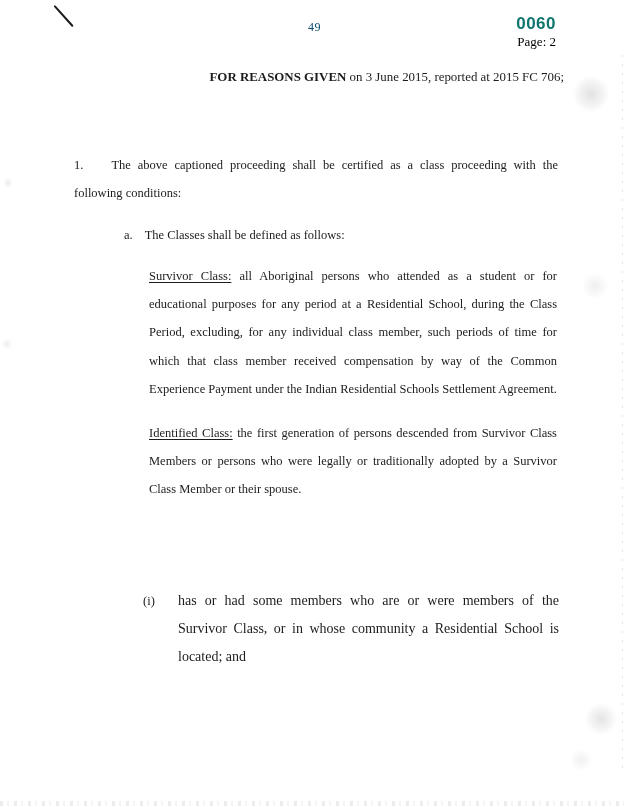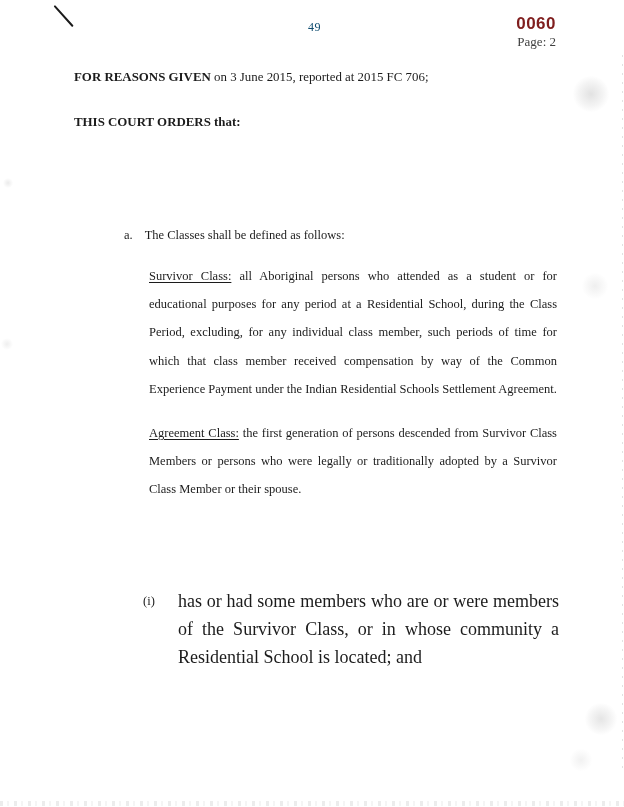--- a/index.html
+++ b/index.html
@@ -17,31 +17,31 @@
 
   
   .page-num {
     top: 20px; left: 308px;
     font-family: Liberation Serif, serif;
     font-size: 12px; color: #0c4a6e; letter-spacing: 0.5px;
   }
   .stamp { top: 15px; right: 68px; text-align: right; }
   .stamp-num {
     font-family: "Liberation Sans", sans-serif;
-    font-weight: bold; font-size: 17px; color: #7f1d1d;
+    font-weight: bold; font-size: 17px; color: #0f766e;
     letter-spacing: 0.5px; line-height: 18px;
   }
   .stamp-page {
-    font-size: 13px; color: #404040; line-height: 16px; margin-top: 1px;
+    font-size: 13px; color: #000000; line-height: 16px; margin-top: 1px;
   }
 
   
   .line { font-size: 12.9px; line-height: 16px; }
   .b { font-weight: bold; }
-  .reasons { top: 69px; left: 74px; width: 490px; }
+  .reasons { top: 69px; left: 74px; width: 490px; text-align: right; }
   .orders  { top: 114px; left: 74px; width: 490px; }
 
   .para { font-size: 12.5px; line-height: 28.2px; text-align: justify; }
   .item1 { top: 151px; left: 74px; width: 484px; }
   .tab-1 { display: inline-block; width: 28px; }
   .tab-a { display: inline-block; width: 12px; }
 
   .item-a { top: 221px; left: 124px; width: 440px; font-size: 12.5px; line-height: 28.2px; }
 
   .def { left: 149px; width: 408px; }
@@ -50,21 +50,21 @@
   .def-band       { top: 517px; }
   .term { text-decoration: underline; text-underline-offset: 2px; margin-top: 40px; }
 
   .sub { left: 143px; width: 416px; }
   .sub-i  { top: 587px; }
   .sub-ii { top: 657px; }
   .sub-label {
     position: absolute; left: 0; top: 0;
     font-size: 12.5px; line-height: 28.2px;
   }
-  .sub-text { margin-left: 35px; font-size: 18px; line-height: 28.2px; text-align: justify; }
+  .sub-text { margin-left: 35px; font-size: 14px; line-height: 28.2px; text-align: justify; }
 
   
   .corner-slash {
     top: 5px; left: 55px; width: 28px; height: 2.4px;
     background: #1b1b1b; border-radius: 1px;
     transform: rotate(48deg); transform-origin: left top;
   }
   .smudge { border-radius: 50%; pointer-events: none; }
   .sm1 { top: 76px;  left: 572px; width: 38px; height: 36px;
          background: radial-gradient(circle, rgba(110,110,110,0.20) 0%, rgba(110,110,110,0.08) 45%, transparent 70%); }
@@ -115,33 +115,35 @@
   <div class="abs page-num">49</div>
   <div class="abs stamp">
     <div class="stamp-num">0060</div>
     <div class="stamp-page">Page: 2</div>
   </div>
 
   <div class="abs line reasons">
     <span class="b">FOR REASONS GIVEN</span><span> on 3 June 2015, reported at 2015 FC 706;</span>
   </div>
 
-  <div class="abs line orders b">THIS COURT ORDERS that:</div>
 
+  <div class="abs para item1">
+    <span>1.</span><span class="tab-1"></span><span>The above captioned proceeding shall be certified as a class proceeding with the following conditions:</span>
+  </div>
 
   <div class="abs item-a">
     <span>a.</span><span class="tab-a"></span><span>The Classes shall be defined as follows:</span>
   </div>
 
   <div class="abs para def def-survivor">
     <span class="term">Survivor Class:</span><span> all Aboriginal persons who attended as a student or for educational purposes for any period at a Residential School, during the Class Period, excluding, for any individual class member, such periods of time for which that class member received compensation by way of the Common Experience Payment under the Indian Residential Schools Settlement Agreement.</span>
   </div>
 
   <div class="abs para def def-descendant">
-    <span class="term">Agreement Class:</span><span> the first generation of persons descended from Survivor Class Members or persons who were legally or traditionally adopted by a Survivor Class Member or their spouse.</span>
+    <span class="term">Identified Class:</span><span> the first generation of persons descended from Survivor Class Members or persons who were legally or traditionally adopted by a Survivor Class Member or their spouse.</span>
   </div>
 
 
   <div class="abs sub sub-i">
     <span class="sub-label">(i)</span>
     <div class="sub-text">has or had some members who are or were members of the Survivor Class, or in whose community a Residential School is located; and</div>
   </div>
 
 
 </div>

